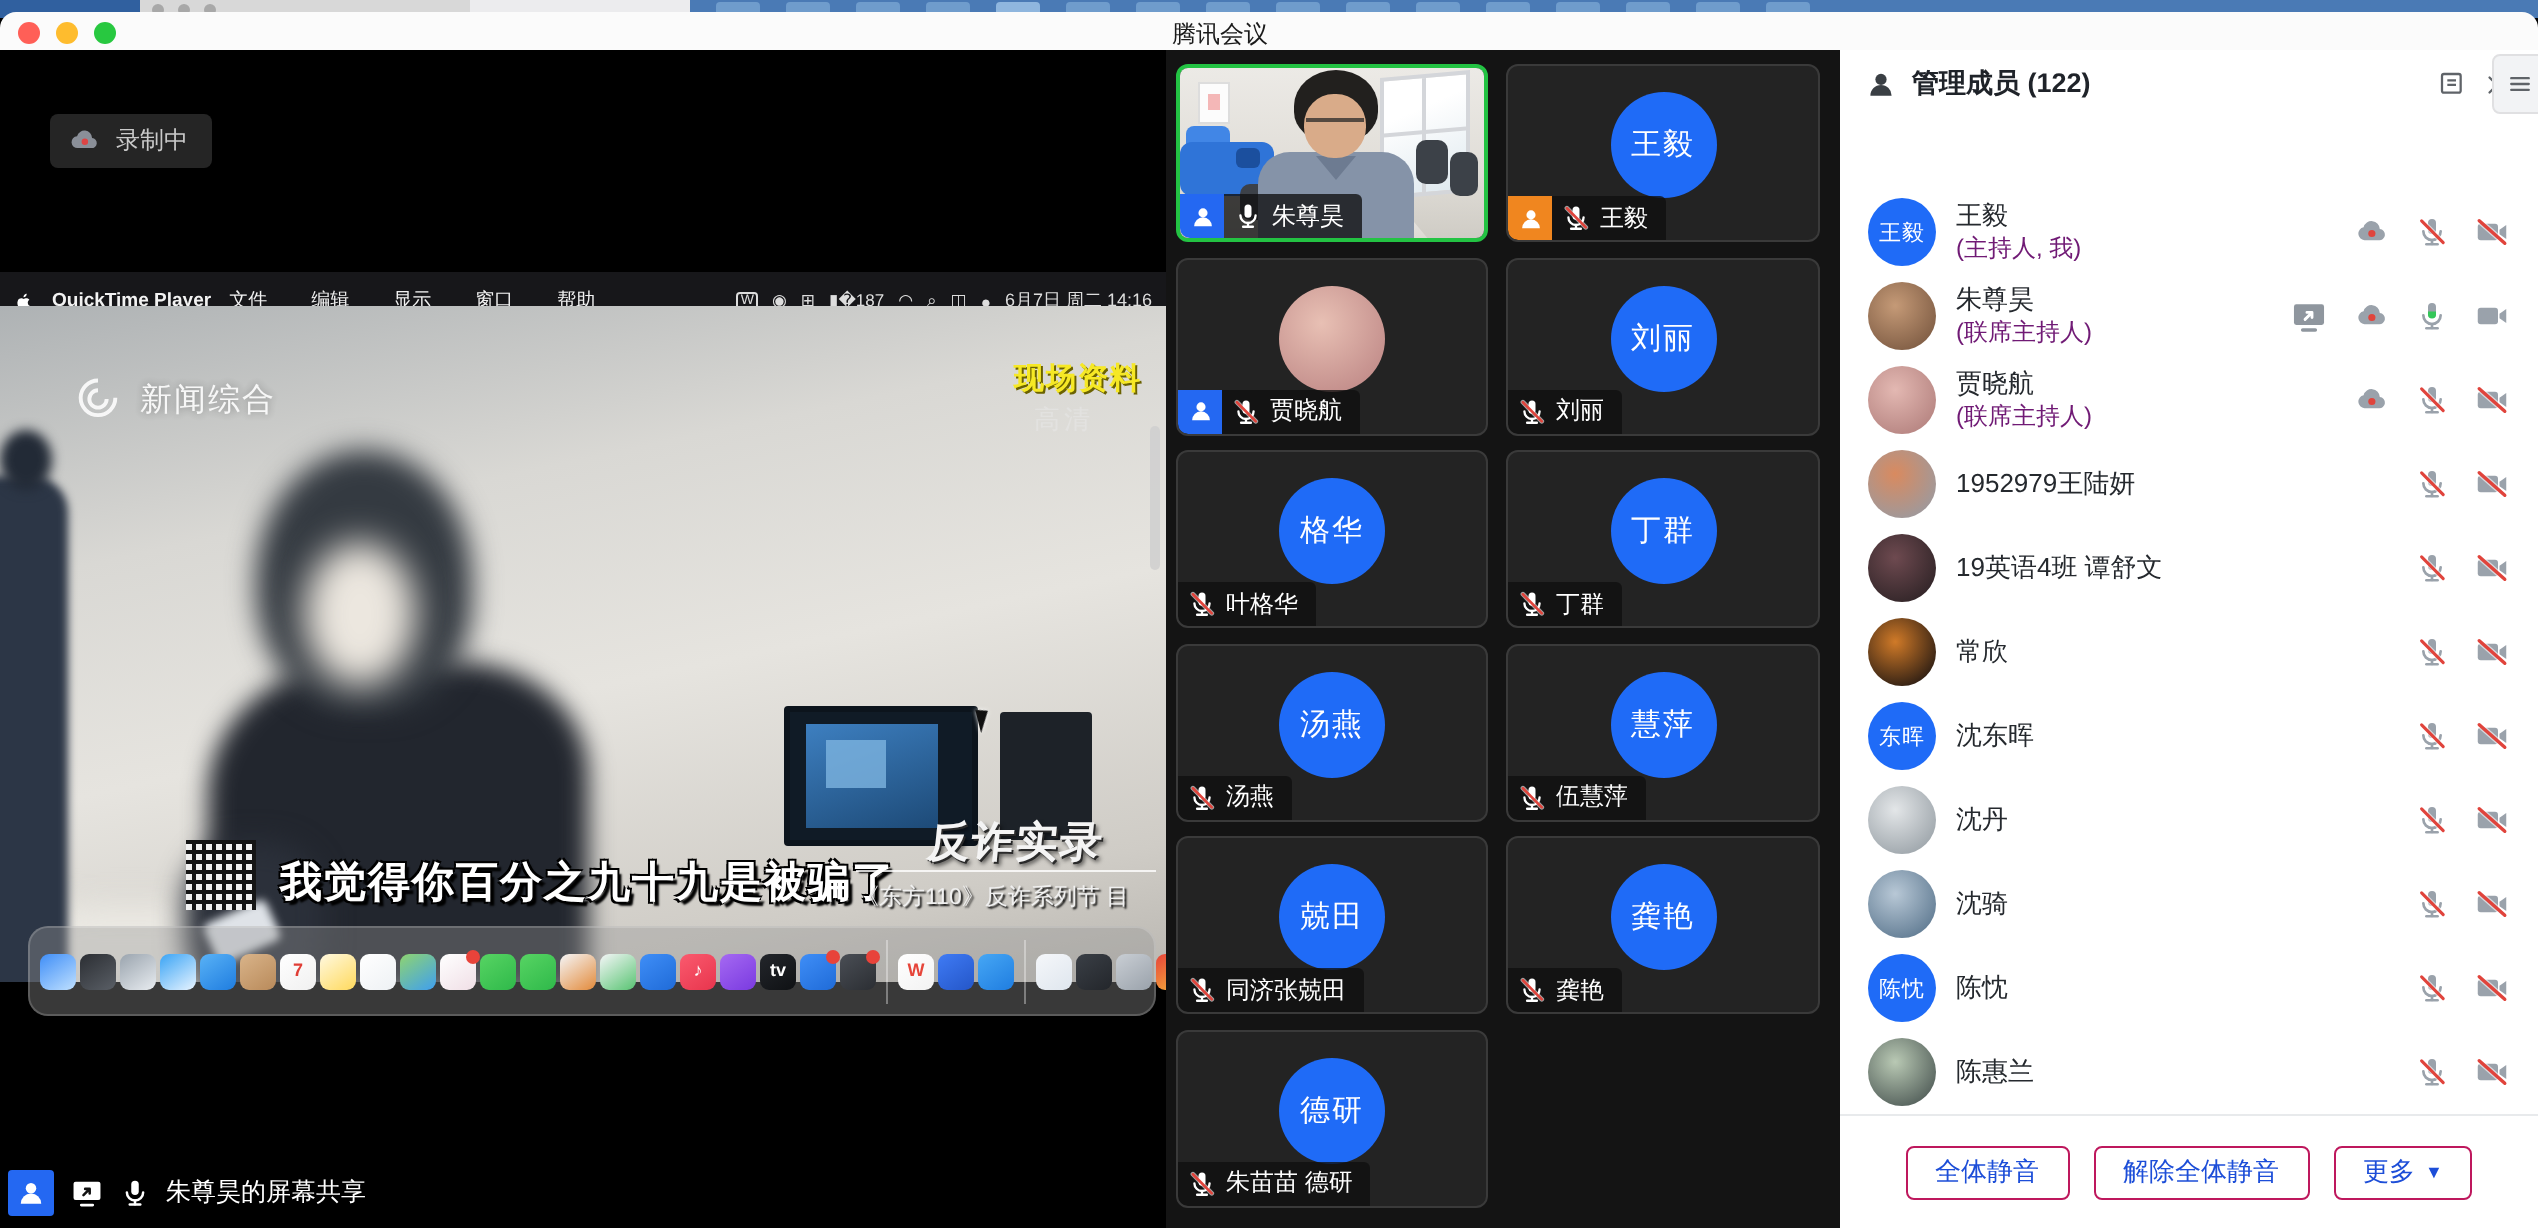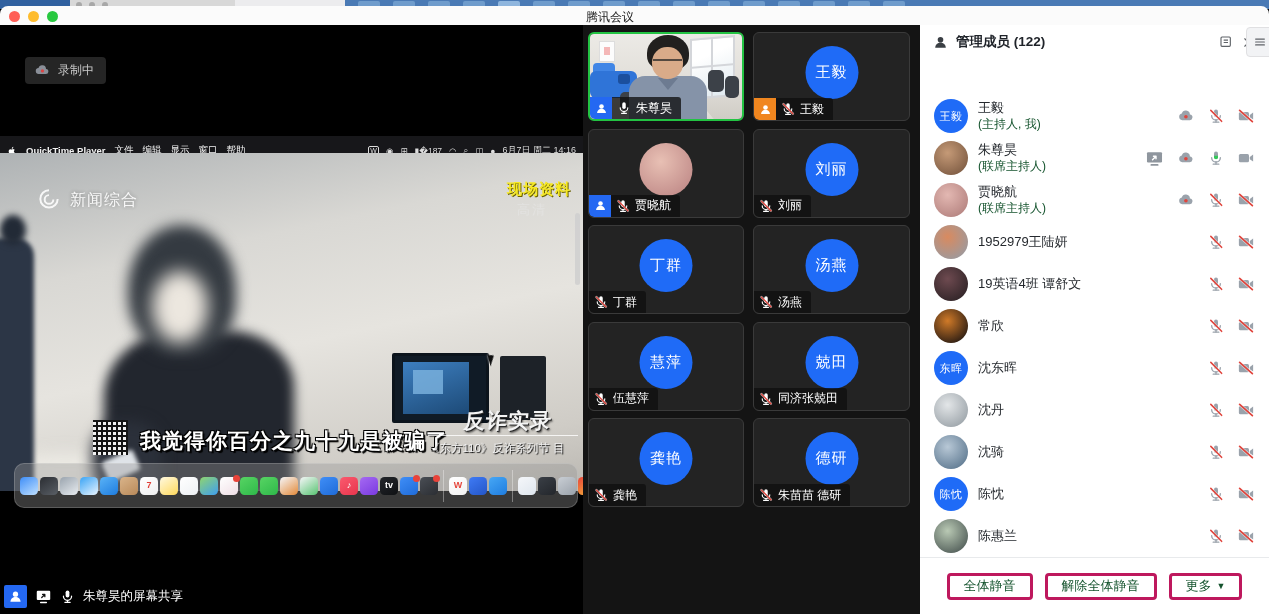--- a/index.html
+++ b/index.html
@@ -22,21 +22,21 @@
   .tl { position:absolute; top:5px; width:11px; height:11px; border-radius:50%; }
   .tl.red{left:9px; background:#ff5f57;} .tl.yellow{left:28px; background:#febc2e;} .tl.green{left:47px; background:#28c840;}
   .win-title { position:absolute; left:540px; top:3px; width:140px; text-align:center; font-size:12px; color:#1a1a1a; }
   
   .share-pane { position:absolute; left:0; top:25px; width:583px; height:589px; background:#000; overflow:hidden; }
   .rec-badge { position:absolute; left:25px; top:32px; height:27px; display:flex; align-items:center; gap:7px;
     background:rgba(40,40,40,.92); border-radius:4px; padding:0 12px 0 9px; color:#c9c9c9; font-size:12px; }
   .qtmenubar { position:absolute; left:0; top:111px; width:583px; height:29px; background:#17171a;
     display:flex; align-items:center; color:#f2f2f2; font-size:9.5px; padding:0 7px; gap:9px; white-space:nowrap; }
   .qtmenubar .appname { font-weight:bold; }
-  .qtmenubar .menus { display:flex; gap:9px;font-family:Liberation Mono, monospace; }
+  .qtmenubar .menus { display:flex; gap:22px;font-family:Liberation Mono, monospace; }
   .qtmenubar .right { margin-left:auto; display:flex; align-items:center; gap:7px; color:#ddd; font-size:8.5px; }
   .qtmenubar .clock { font-size:9px; }
   
   .video-area { position:absolute; left:0; top:128px; width:583px; height:338px; overflow:hidden;
     background:linear-gradient(168deg,#aeb2b4 0%, #d9d8d4 30%, #e6e4df 55%, #cfccc6 85%, #b9b6b0 100%); }
   .officer { position:absolute; left:-8px; top:85px; width:42px; height:260px; background:#2c3646; border-radius:0 18px 10px 0; filter:blur(2px); }
   .officer-head { position:absolute; left:0px; top:62px; width:26px; height:30px; background:#222a36; border-radius:50%; filter:blur(3px); }
   .suspect-hair { position:absolute; left:128px; top:72px; width:108px; height:130px; background:#343a41; border-radius:50% 50% 42% 46%; filter:blur(7px); }
   .suspect-face { position:absolute; left:152px; top:118px; width:56px; height:72px; background:#ece7df; border-radius:50%; filter:blur(9px); }
   .suspect-body { position:absolute; left:104px; top:178px; width:190px; height:165px; background:#22262e; border-radius:40% 34% 0 0; filter:blur(6px); }
@@ -117,25 +117,25 @@
     display:flex; align-items:center; padding:0 8px; gap:5px; background:#fff; }
   .search-caret { width:1.5px; height:15px; background:#2a6bf2; }
   .search-input { border:none; outline:none; flex:1; font-size:13px; color:#333; font-family:inherit; }
   .search-input::placeholder { color:#b4bac2; }
   .member-list { position:absolute; left:0; top:70px; width:100%; height:462px; overflow:hidden; }
   .member { display:flex; align-items:center; height:42px; }
   .m-avatar { width:34px; height:34px; border-radius:50%; margin:0 10px 0 14px; flex:0 0 auto;
     display:flex; align-items:center; justify-content:center; color:#fff; font-size:11px; letter-spacing:.5px; background:#1f6bf7; overflow:hidden; }
   .m-text { display:flex; flex-direction:column; justify-content:center; line-height:16px; }
   .m-name { font-size:13px; color:#25292e; }
-  .m-sub { font-size:12px; color:#14532d; }
+  .m-sub { font-size:12px; color:#701a75; }
   .m-icons { margin-left:auto; display:flex; align-items:center; gap:13px; padding-right:14px; }
   .panel-footer { position:absolute; left:0; bottom:0; width:100%; height:57px; border-top:1px solid #e8eaec;
     display:flex; align-items:center; justify-content:center; gap:12px; background:#fff; }
-  .pf-btn { height:27px; padding:0 14px; border:3px solid #be185d; border-radius:4px; background:#fff; color:#14532d;
+  .pf-btn { height:27px; padding:0 14px; border:1px solid #be185d; border-radius:4px; background:#fff; color:#1d4ed8;
     font-size:13px; font-family:inherit; display:flex; align-items:center; gap:5px; cursor:default; }
   .pf-btn .tri { font-size:9px; }
   .icn { display:inline-flex; align-items:center; justify-content:center; }
 </style>
 </head>
 <body>
 
 <div class="bg-strip">
   <div class="seg-darkblue"></div>
   <div class="seg-gray">
@@ -417,20 +417,38 @@
               <path d="M7.8 21.2h8.4" stroke="#fff" stroke-width="2" stroke-linecap="round"></path>
               <path d="M4.2 3.6 20.4 20" stroke="#fff" stroke-width="4" stroke-linecap="round" opacity=".6"></path>
               <path d="M4.2 3.6 20.4 20" stroke="#e0443c" stroke-width="2.3" stroke-linecap="round"></path>
             </svg>
           </span>
       <span>刘丽</span>
         </span>
       </div>
     </div>
     <div class="tile">
+      <div class="tile-avatar">格华</div>
+    <div class="label-row">
+        <span class="name-plate corner">
+      <span class="icn">
+            <svg viewBox="0 0 24 24" width="14" height="14">
+              <rect x="9" y="2.2" width="6" height="11.3" rx="3" fill="#fff"></rect>
+              <path d="M5.5 11.5a6.5 6.5 0 0 0 13 0" fill="none" stroke="#fff" stroke-width="2" stroke-linecap="round"></path>
+              <path d="M12 18v3" stroke="#fff" stroke-width="2" stroke-linecap="round"></path>
+              <path d="M7.8 21.2h8.4" stroke="#fff" stroke-width="2" stroke-linecap="round"></path>
+              <path d="M4.2 3.6 20.4 20" stroke="#fff" stroke-width="4" stroke-linecap="round" opacity=".6"></path>
+              <path d="M4.2 3.6 20.4 20" stroke="#e0443c" stroke-width="2.3" stroke-linecap="round"></path>
+            </svg>
+          </span>
+      <span>叶格华</span>
+        </span>
+      </div>
+    </div>
+    <div class="tile">
       <div class="tile-avatar">丁群</div>
     <div class="label-row">
         <span class="name-plate corner">
       <span class="icn">
             <svg viewBox="0 0 24 24" width="14" height="14">
               <rect x="9" y="2.2" width="6" height="11.3" rx="3" fill="#fff"></rect>
               <path d="M5.5 11.5a6.5 6.5 0 0 0 13 0" fill="none" stroke="#fff" stroke-width="2" stroke-linecap="round"></path>
               <path d="M12 18v3" stroke="#fff" stroke-width="2" stroke-linecap="round"></path>
               <path d="M7.8 21.2h8.4" stroke="#fff" stroke-width="2" stroke-linecap="round"></path>
               <path d="M4.2 3.6 20.4 20" stroke="#fff" stroke-width="4" stroke-linecap="round" opacity=".6"></path>

